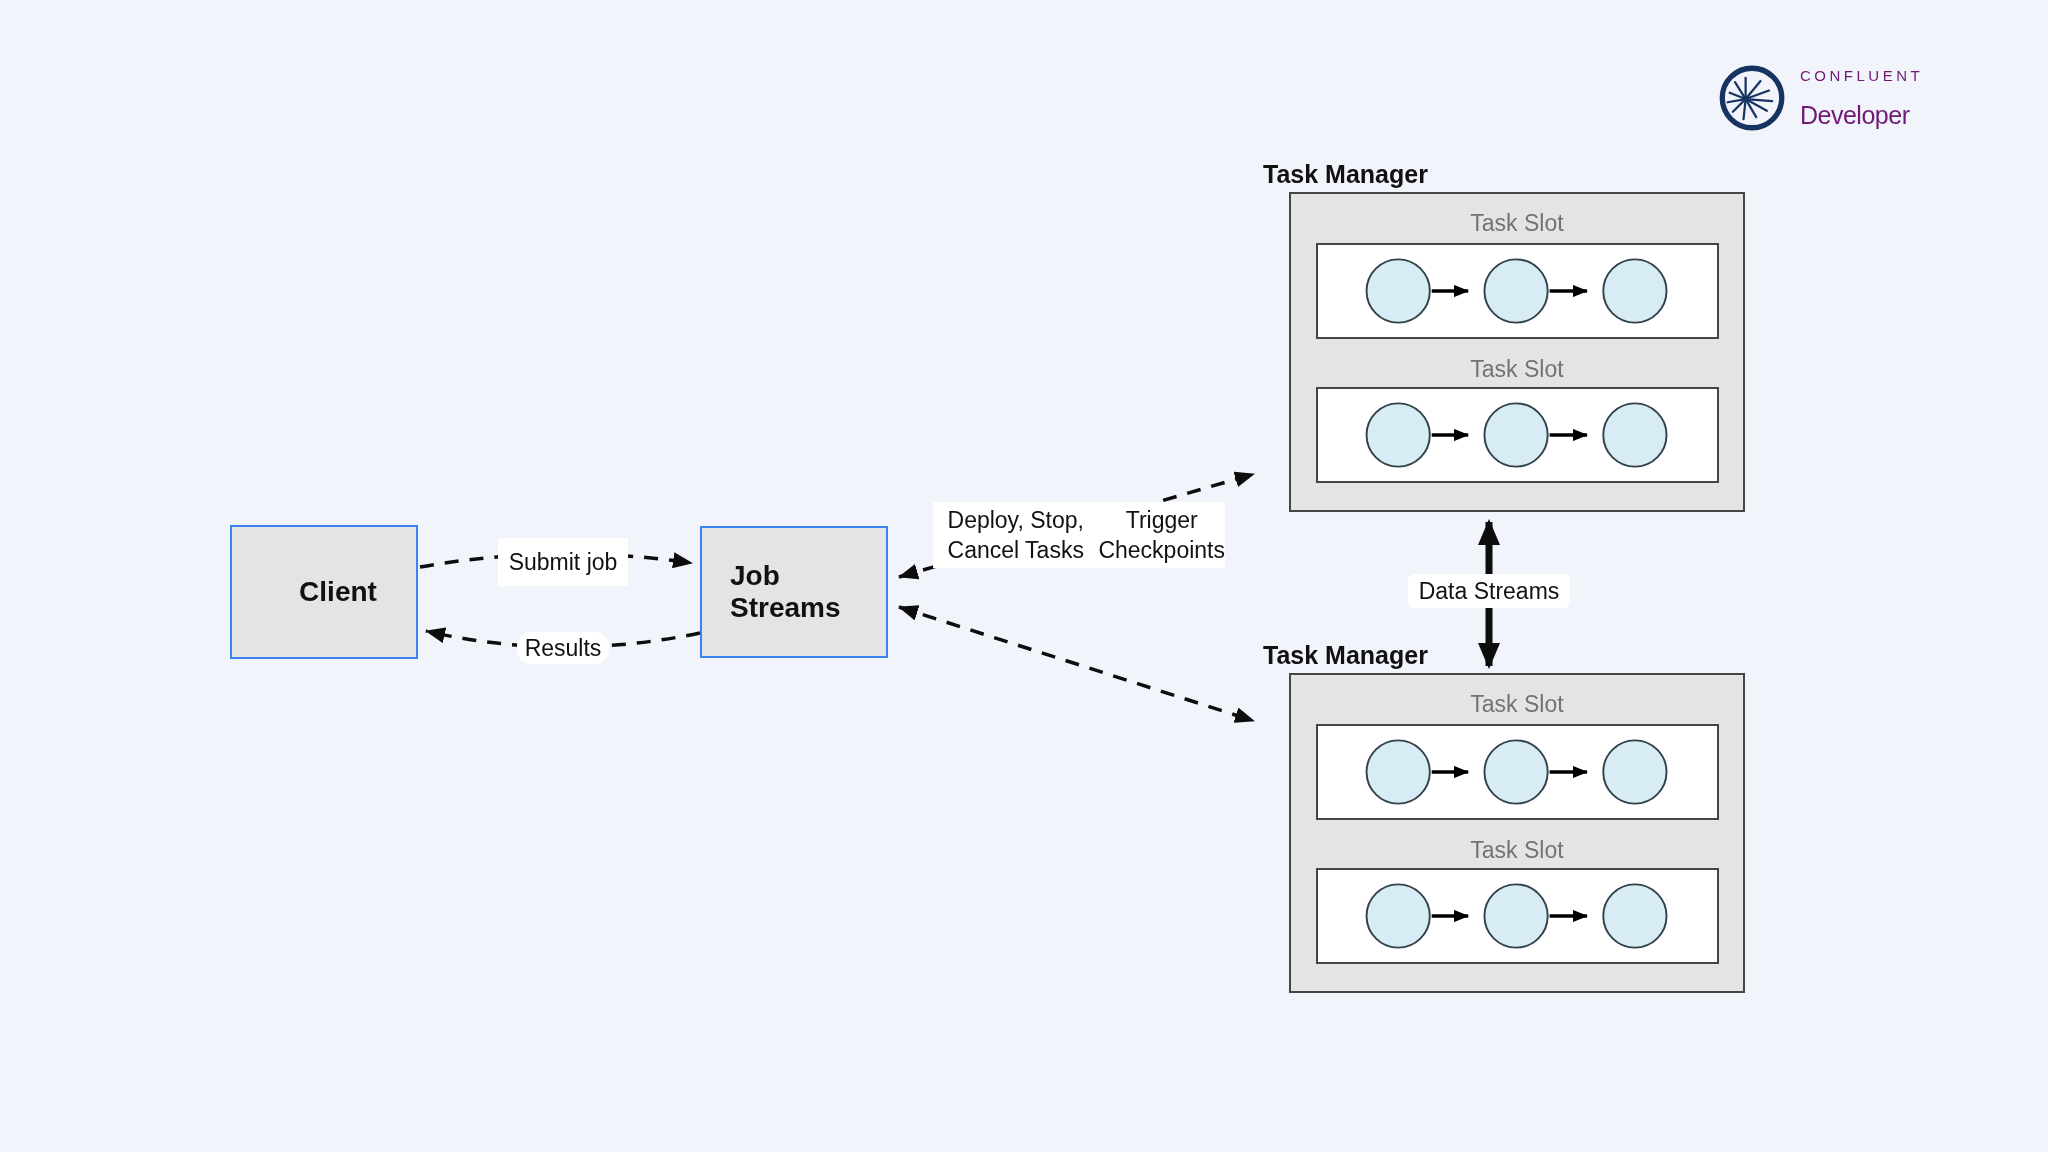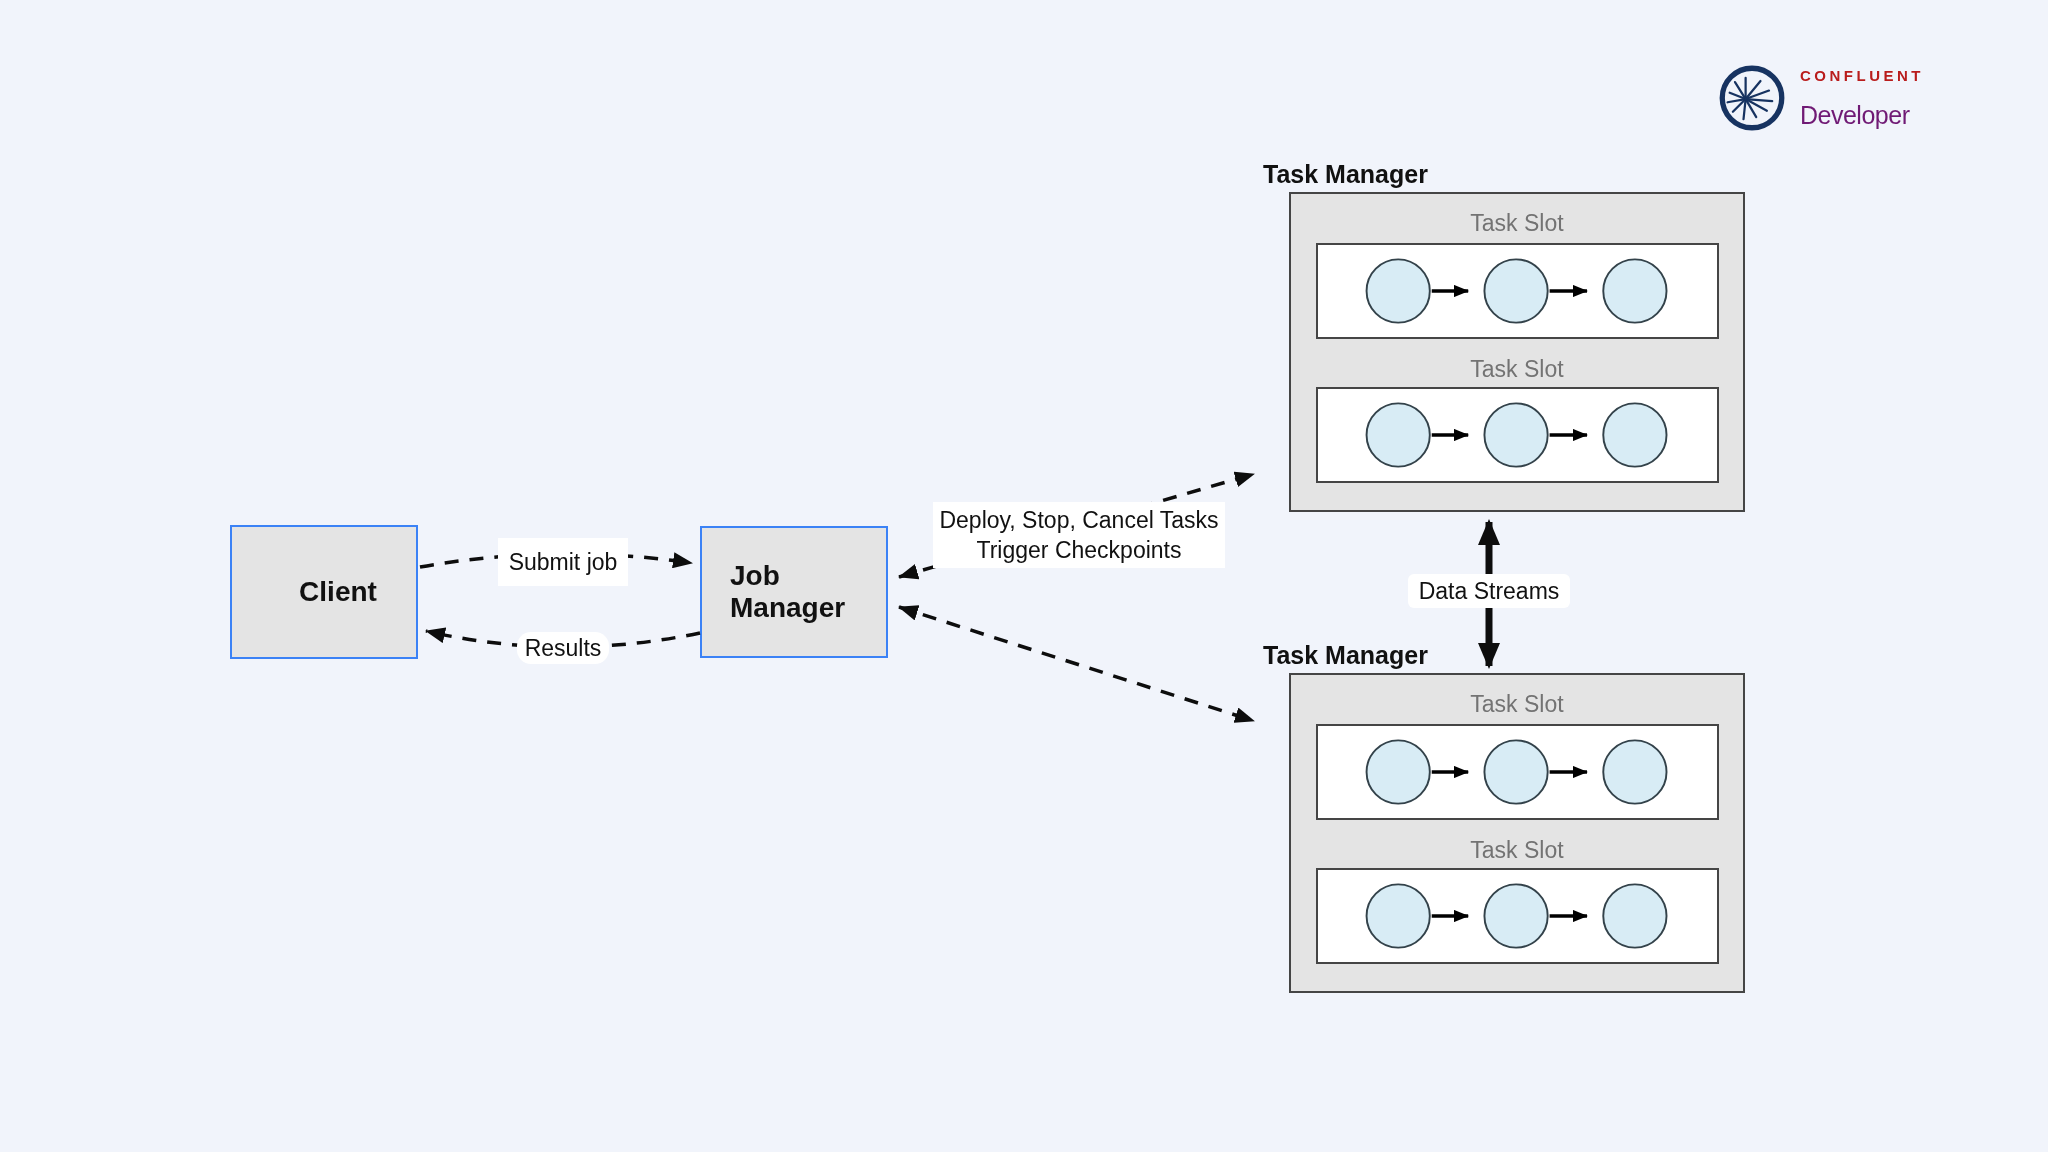--- a/index.html
+++ b/index.html
@@ -5,21 +5,21 @@
   html,body{margin:0;padding:0;background:#f1f4fb;}
   .stage{position:relative;width:2048px;height:1152px;background:#f1f4fb;overflow:hidden;
          font-family:"Liberation Sans",sans-serif;color:#111;}
   
   .page-title{position:absolute;left:104px;top:48px;margin:0;font-size:64px;font-weight:bold;
               letter-spacing:-1px;color:#1a1b45;}
   
   .logo{position:absolute;left:1718px;top:64px;display:flex;align-items:center;gap:14px;}
   .logo-icon{width:68px;height:68px;}
   .logo-text{display:flex;flex-direction:column;line-height:1;}
-  .logo-brand{font-size:15px;letter-spacing:3.5px;color:#b91c1c;font-weight:700;margin-bottom:20px;}
+  .logo-brand{font-size:15px;letter-spacing:3.5px;color:#701a75;font-weight:400;margin-bottom:20px;}
   .logo-product{font-size:25px;font-weight:normal;color:#701a75;letter-spacing:-0.5px;}
   
   .node{position:absolute;background:#e4e4e4;border:2px solid #3b82f6;display:flex;
         align-items:center;justify-content:center;box-sizing:border-box;}
   .node .node-label{font-weight:bold;font-size:28px;color:#111;}
   .client{left:230px;top:525px;width:188px;height:134px;}
   .jobmanager{left:700px;top:526px;width:188px;height:132px;}
   
   .tm{position:absolute;width:456px;}
   .tm-1{left:1261px;top:192px;}
@@ -27,21 +27,21 @@
   .tm-label{position:absolute;left:2px;top:-32px;font-size:25px;font-weight:bold;color:#111;white-space:nowrap;}
   .tm-box{position:relative;width:456px;height:320px;background:#e4e4e4;border:2px solid #454545;box-sizing:border-box;}
   .slot-label{position:absolute;left:0;width:100%;text-align:center;font-size:23px;color:#737373;}
   .slot-label.l1{top:16px;}
   .slot-label.l2{top:162px;}
   .slot-box{position:absolute;left:25px;width:403px;height:96px;background:#ffffff;border:2px solid #454545;box-sizing:border-box;}
   .slot-box.s1{top:49px;}
   .slot-box.s2{top:193px;}
   .slot-box svg{display:block;width:100%;height:100%;}
   
-  .edge-label{position:absolute;background:#ffffff;display:flex;flex-direction:column;
+  .edge-label{position:absolute;background:#ffffff;display:flex;flex-direction:row;
               align-items:center;justify-content:center;font-size:23px;color:#111;z-index:3;
               text-align:center;line-height:30px;}
   .lbl-submit{left:498px;top:538px;width:130px;height:48px;}
   .lbl-results{left:517px;top:632px;width:92px;height:32px;border-radius:14px;}
   .lbl-deploy{left:933px;top:502px;width:292px;height:66px;}
   .lbl-datastreams{left:1408px;top:574px;width:162px;height:34px;border-radius:6px;}
   
   .overlay{position:absolute;left:0;top:0;width:2048px;height:1152px;z-index:2;pointer-events:none;}
   .nodes{z-index:1;padding-left:28px;}
 </style>
@@ -94,21 +94,21 @@
 
     <path d="M 1489,598 L 1489,522" fill="none" stroke="#0d0d0d" stroke-width="7" marker-end="url(#ahBig)"></path>
     <path d="M 1489,598 L 1489,666" fill="none" stroke="#0d0d0d" stroke-width="7" marker-end="url(#ahBig)"></path>
   </svg>
 
   <div class="node client nodes">
     <span class="node-label">Client</span>
   </div>
 
   <div class="node jobmanager nodes">
-    <span class="node-label">Job Manager</span>
+    <span class="node-label">Job Streams</span>
   </div>
 
   <div class="tm tm-1 nodes">
     <div class="tm-label">Task Manager</div>
     <div class="tm-box">
       <div class="slot-label l1">Task Slot</div>
       <div class="slot-box s1">
         <svg viewBox="0 0 403 96">
           <defs>
             <marker id="ahs1" markerUnits="userSpaceOnUse" markerWidth="16" markerHeight="13" refX="15" refY="6.5" orient="auto">

